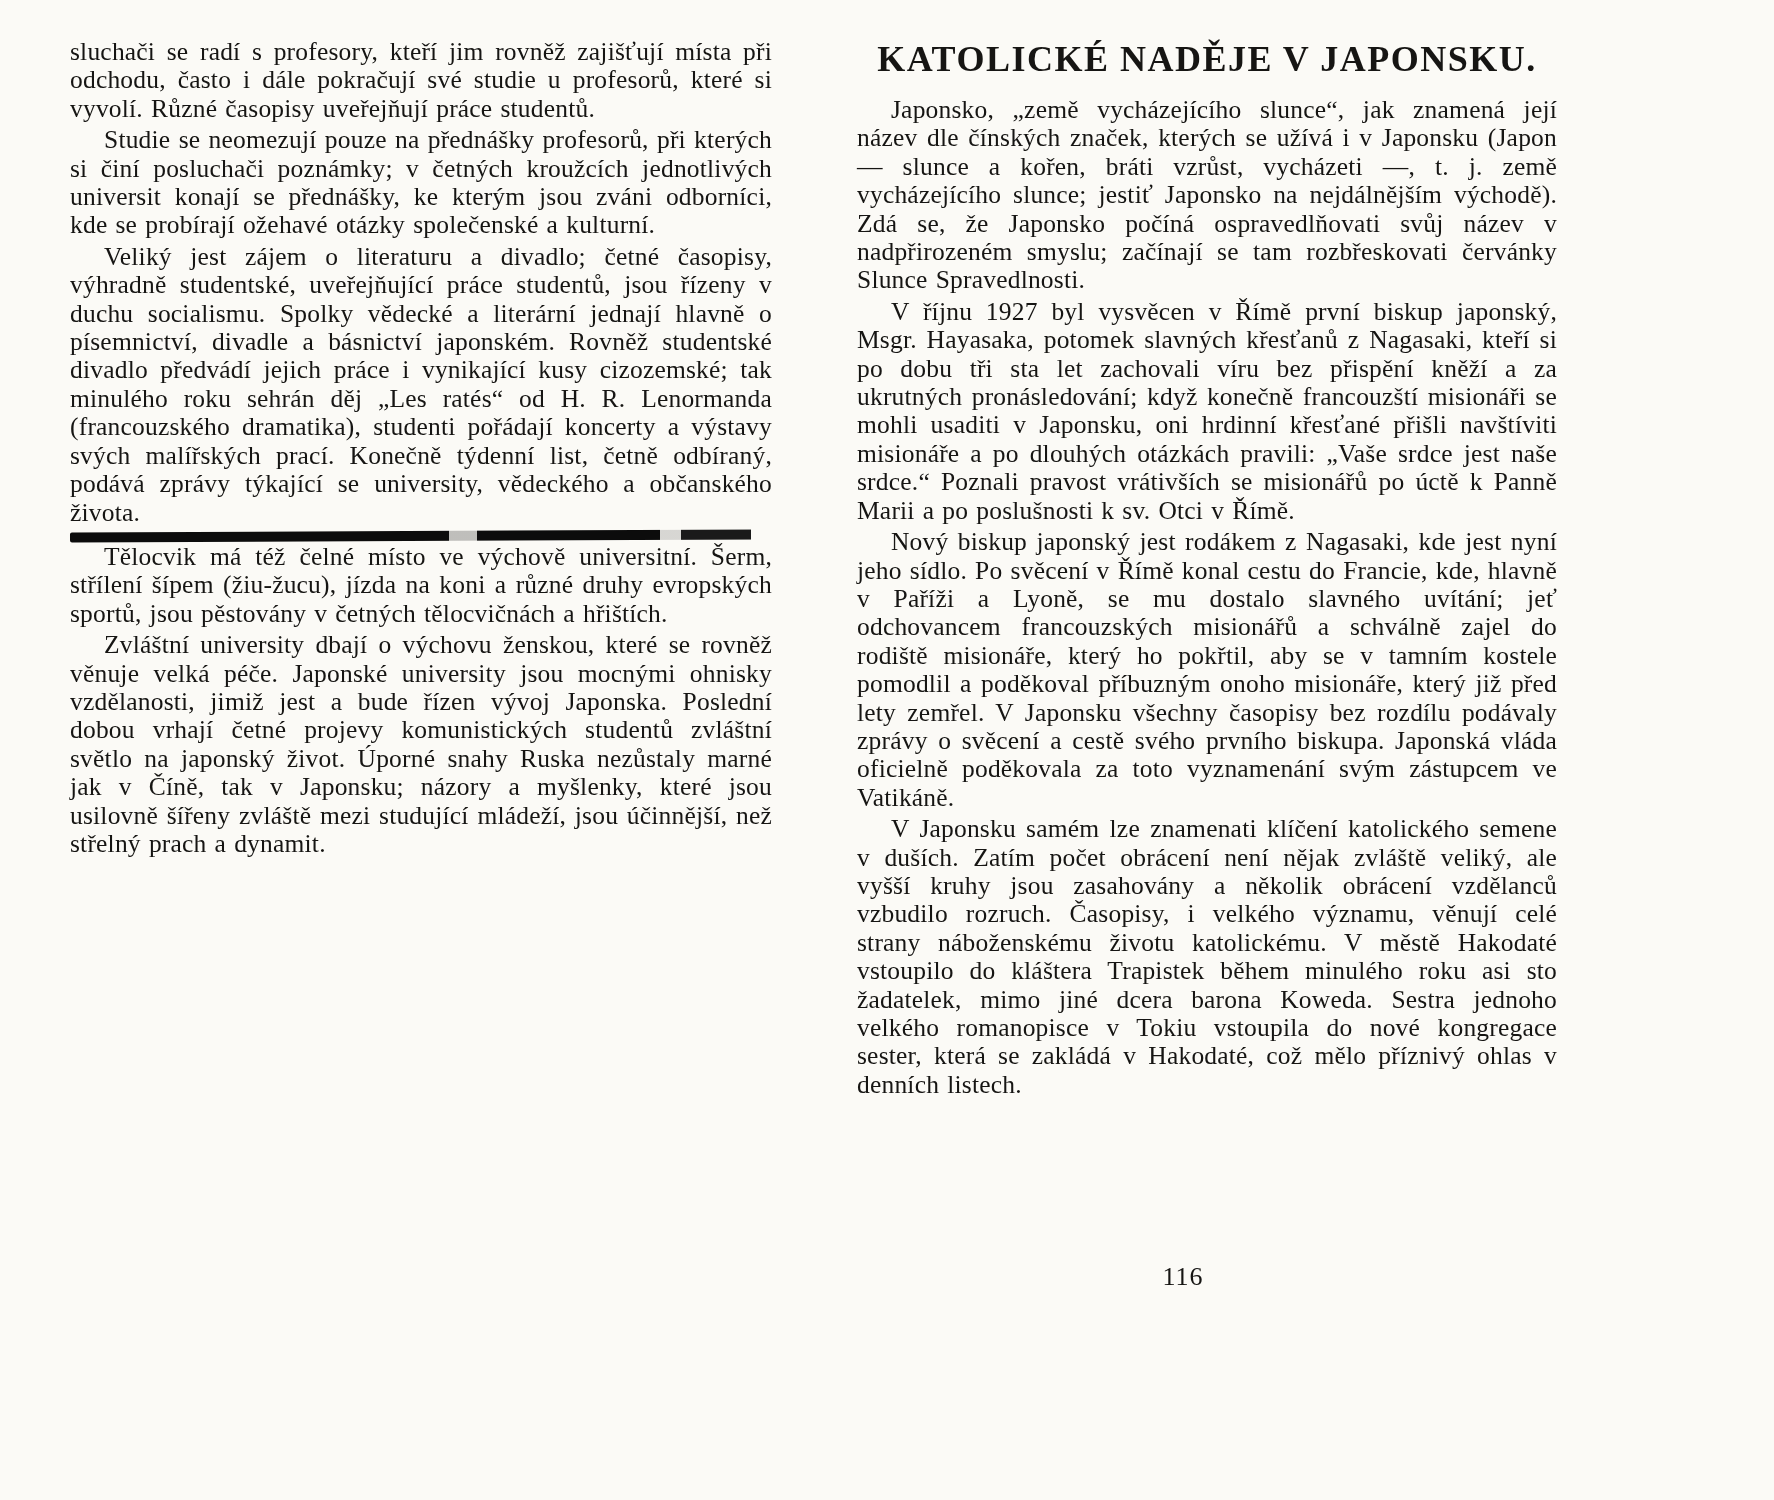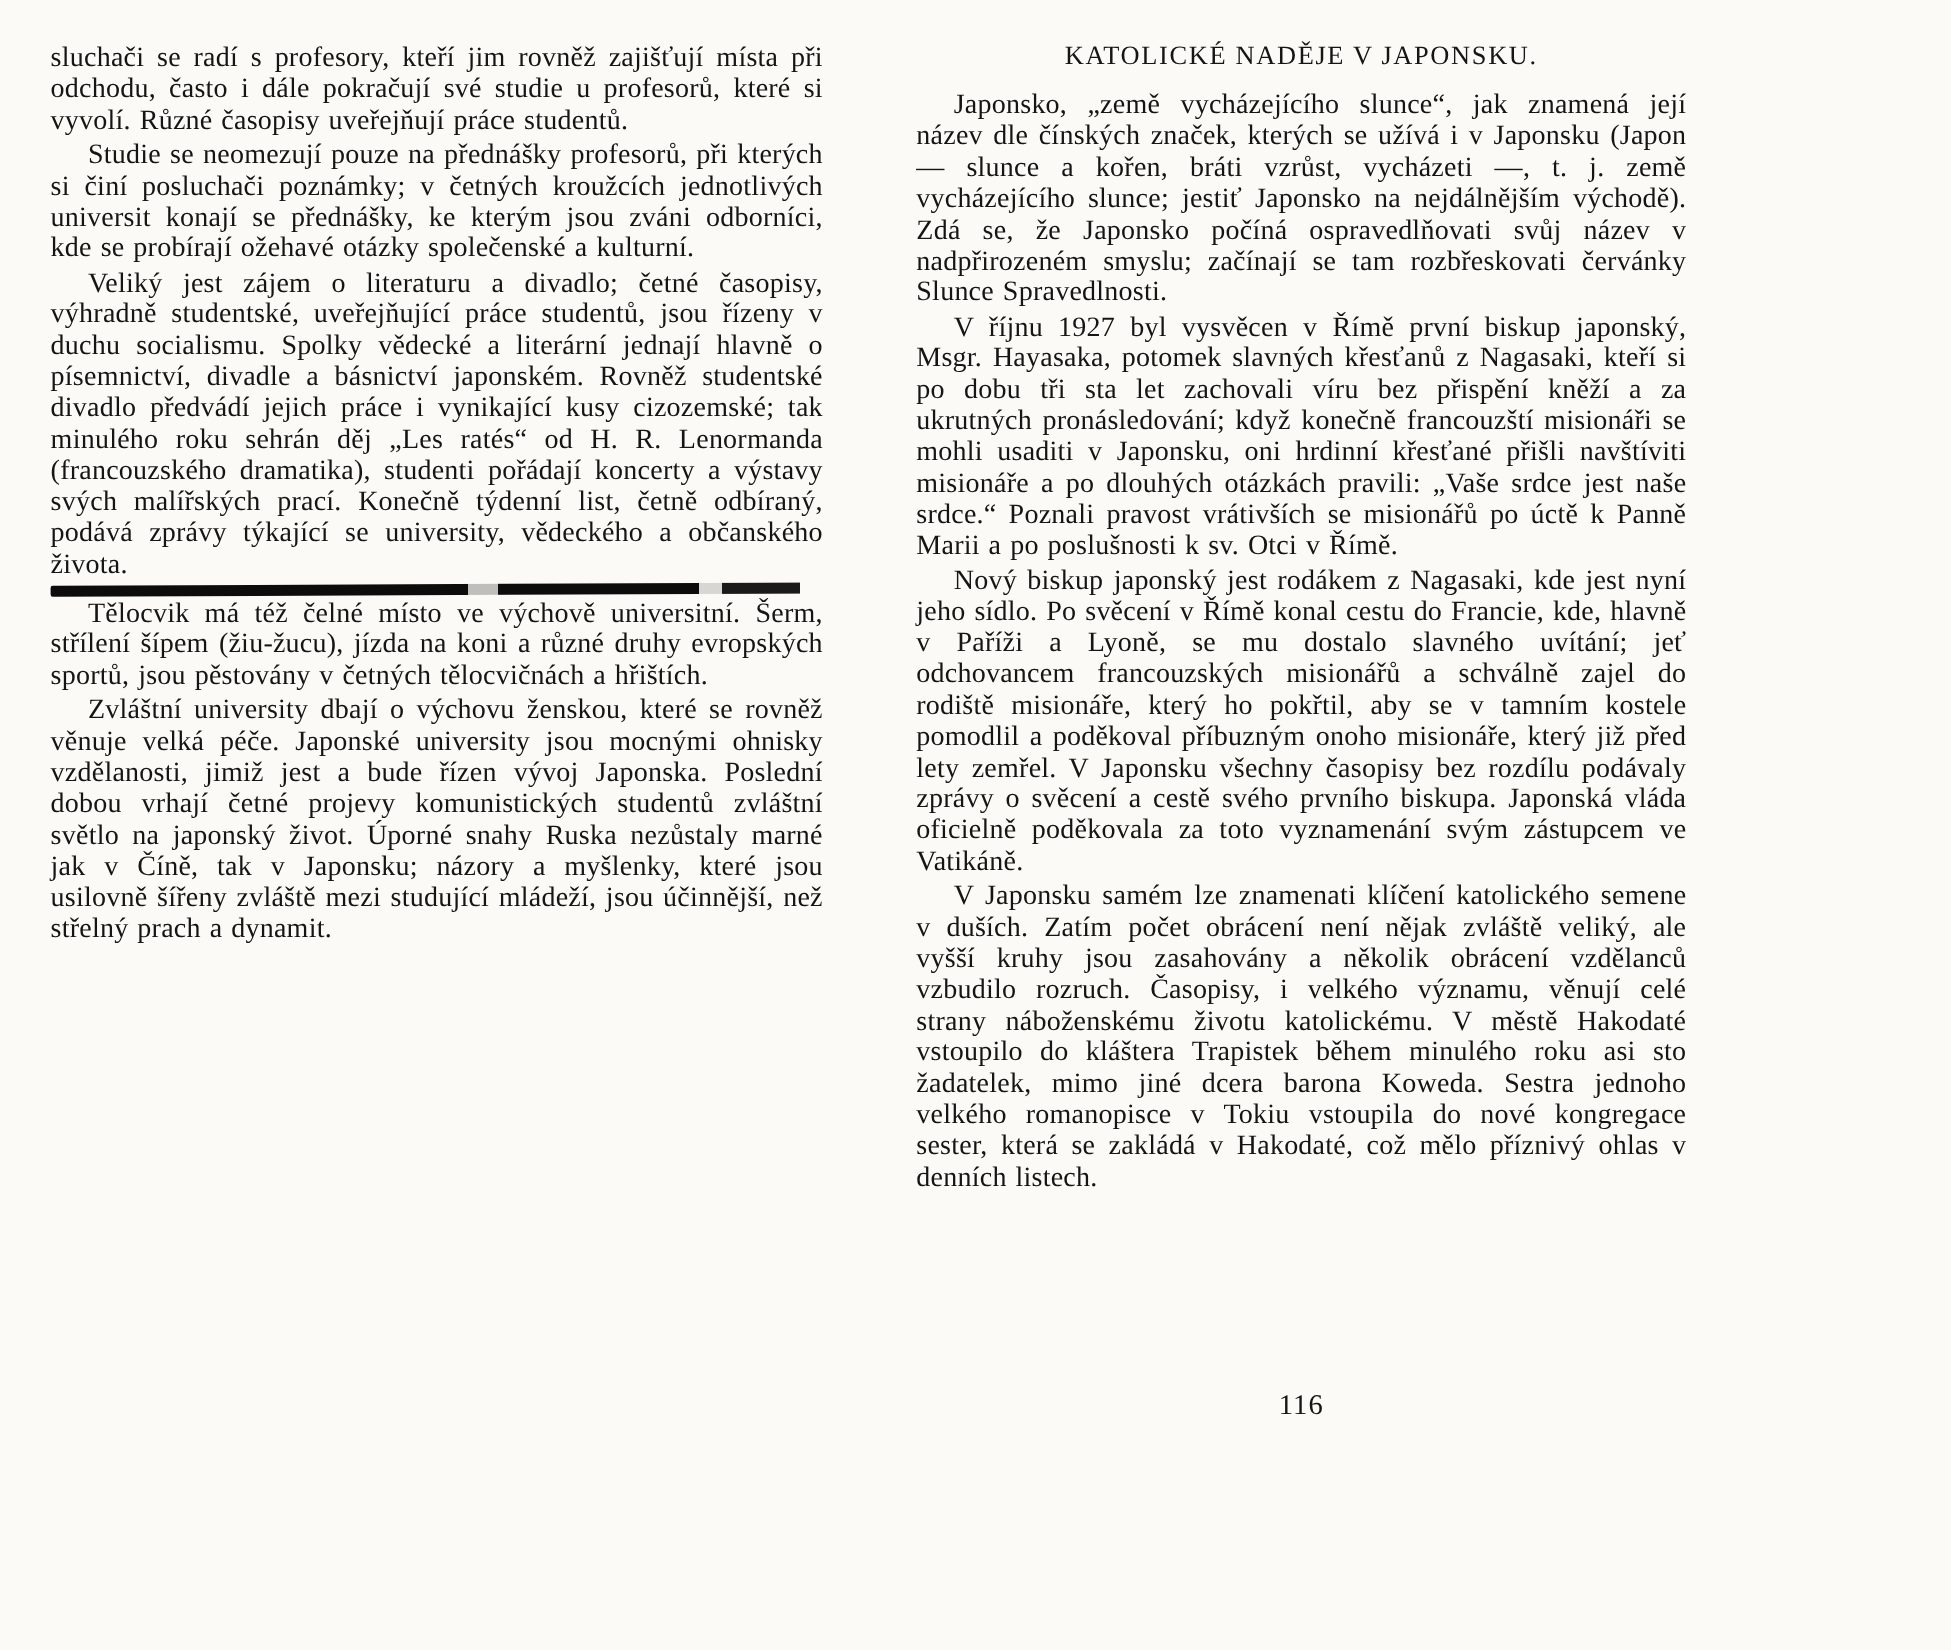--- a/index.html
+++ b/index.html
@@ -13,40 +13,41 @@
     color: #161513;
   }
   .spread {
     position: relative;
     width: 1774px;
     height: 1500px;
   }
   .page {
     position: absolute;
     top: 38px;
+    margin-left: 24px;
   }
   .page-left  { left: 46px;  width: 702px; }
   .page-right { left: 833px; width: 700px; }
 
   .page p {
     margin: 0;
     padding: 0;
     font-size: 25.5px;
     line-height: 28.4px;
     text-align: justify;
     text-indent: 34px;
     letter-spacing: 0.2px;
     word-spacing: 1.5px;
   }
   .page p.no-indent { text-indent: 0; }
   .page p + p { margin-top: 3px; }
 
   .article-title {
-    font-size: 24px;
-    font-weight: normal;
+    font-size: 36px;
+    font-weight: bold;
     letter-spacing: 1.5px;
     text-align: center;
     margin: 0 0 16px 0;
     white-space: nowrap;
   }
 
   .ink-smudge {
     height: 10px;
     margin: 4px 0 2px 0;
     transform: rotate(-0.25deg);

